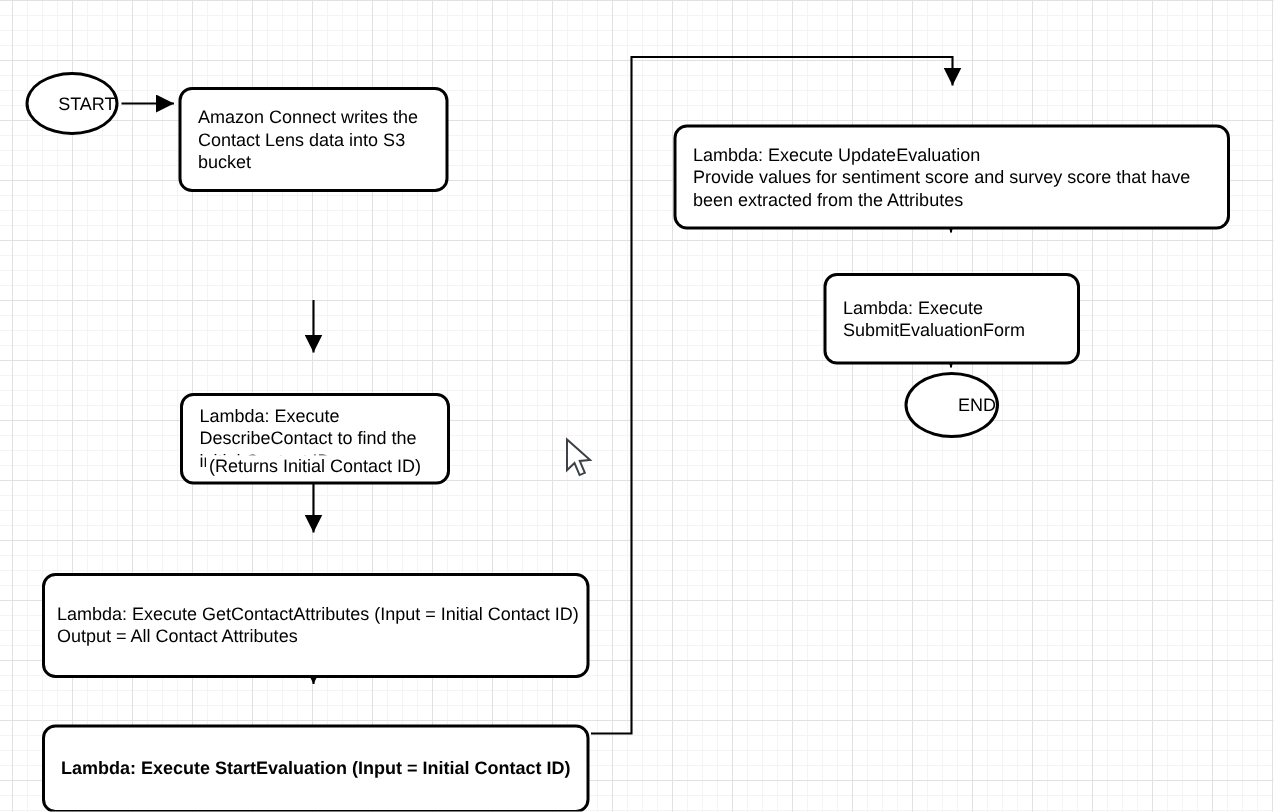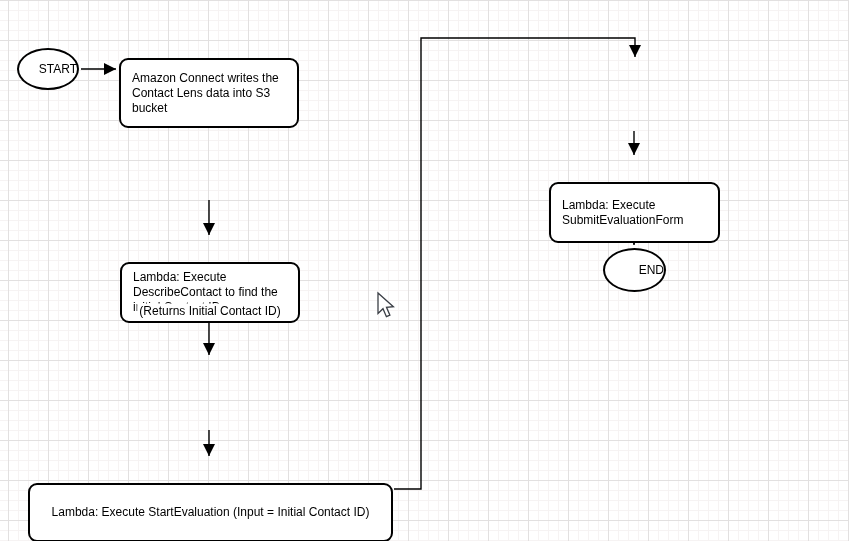--- a/index.html
+++ b/index.html
@@ -76,25 +76,34 @@
 
 
   <div class="node" style="left:120px;top:238px;width:180px;height:61px;">
     <span class="txt">Lambda: Execute
 DescribeContact to find the
 initial Contact ID</span>
   </div>
 
   <div class="edge-label" style="left:210px;top:311px;">(Returns Initial Contact ID)</div>
 
+  <div class="node" style="left:28px;top:358px;width:365px;height:70px;padding:0 8px;">
+    <span class="txt">Lambda: Execute GetContactAttributes (Input = Initial Contact ID)
+Output = All Contact Attributes</span>
+  </div>
 
-  <div class="node center" style="left:28px;top:459px;width:365px;height:59px;">
+  <div class="node center" style="left:28px;top:459px;width:365px;height:59px;font-weight:bold;">
     <span class="txt">Lambda: Execute StartEvaluation (Input = Initial Contact ID)</span>
   </div>
 
+  <div class="node" style="left:449px;top:59px;width:371px;height:70px;">
+    <span class="txt">Lambda: Execute UpdateEvaluation
+Provide values for sentiment score and survey score that have
+been extracted from the Attributes</span>
+  </div>
 
   <div class="node" style="left:549px;top:158px;width:171px;height:61px;">
     <span class="txt">Lambda: Execute
 SubmitEvaluationForm</span>
   </div>
 
   <div class="oval" style="left:603px;top:248px;width:63px;height:44px;">
     <span class="txt">END</span>
   </div>
 

